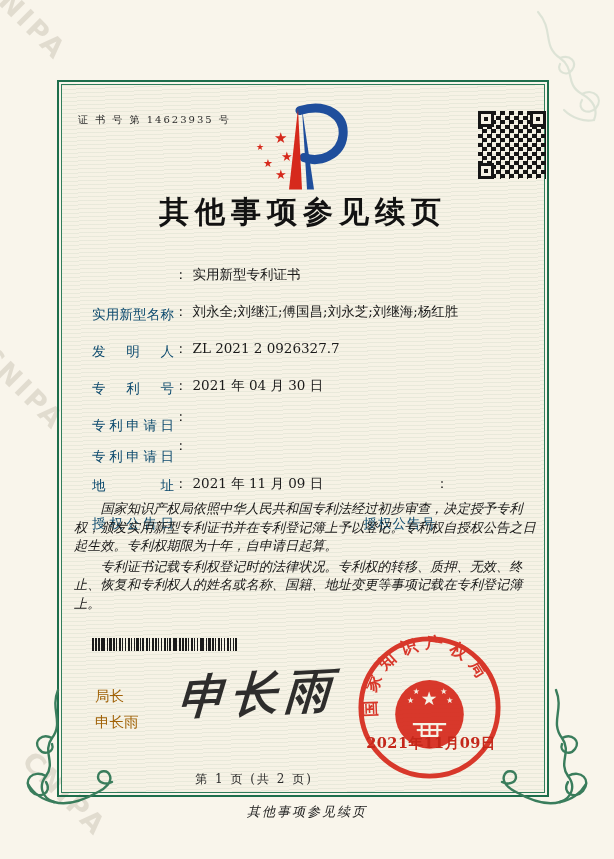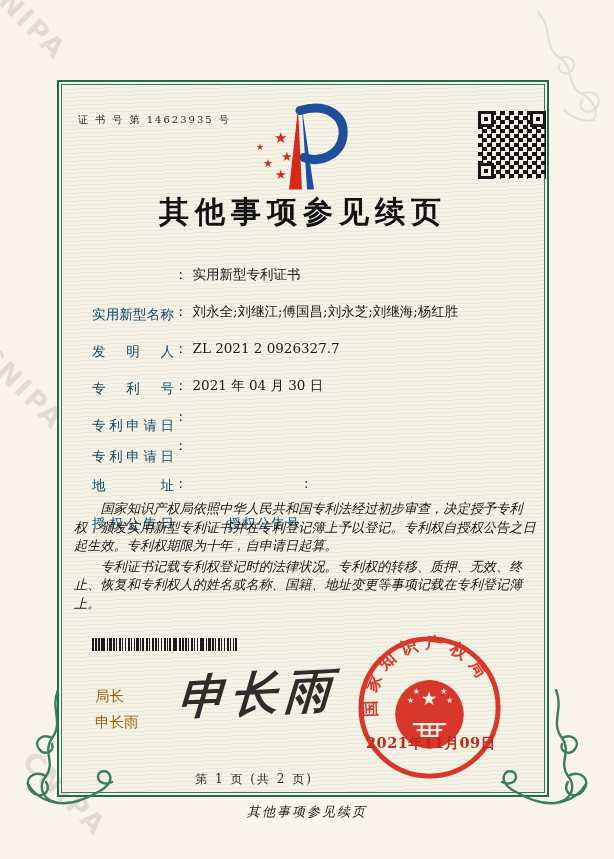--- a/index.html
+++ b/index.html
@@ -70,21 +70,21 @@
       repeating-linear-gradient(90deg,#1b1b1b 0 2px,rgba(0,0,0,0) 2px 9px);
   }
   .director{position:absolute;left:95px;top:683px;font-size:14.5px;line-height:26px;color:#a16207;}
   .signature{
     position:absolute;left:178px;top:658px;width:340px;
     font-size:47px;font-style:italic;font-weight:600;letter-spacing:6px;color:#1f1f1f;
     transform:rotate(-3deg) skewX(-6deg);opacity:.93;
   }
   .seal{position:absolute;left:356px;top:634px;width:147px;height:147px;opacity:.92;}
   .seal-date{
-    position:absolute;left:366px;top:734px;width:130px;text-align:left;
+    position:absolute;left:366px;top:734px;width:130px;text-align:center;
     font-size:14.5px;font-weight:bold;color:#c4271a;letter-spacing:0.5px;
   }
   .page-footer{
     position:absolute;left:57px;width:394px;top:771px;text-align:center;
     font-size:12px;letter-spacing:2px;color:#2a2a2a;
   }
   .continuation{
     position:absolute;left:0;width:614px;top:803px;text-align:center;
     font-size:13px;letter-spacing:2px;font-style:italic;color:#1f1f1f;
   }
@@ -164,20 +164,21 @@
       <span class="fcolon">：</span>
   </div>
   <div class="frow" style="top:437px">
     <span class="flabel">地址</span>
       <span class="fcolon">：</span>
   </div>
   <div class="frow" style="top:475px">
     <span class="pair">
       <span class="flabel">授权公告日</span>
         <span class="fcolon">：</span>
+      <span class="fvalue">2021 年 11 月 09 日</span>
     </span>
     <span class="pair pair2">
       <span class="flabel">授权公告号</span>
         <span class="fcolon">：</span>
     </span>
   </div>
 
   <div class="body-text">
     <p>国家知识产权局依照中华人民共和国专利法经过初步审查，决定授予专利权，颁发实用新型专利证书并在专利登记簿上予以登记。专利权自授权公告之日起生效。专利权期限为十年，自申请日起算。</p>
     <p>专利证书记载专利权登记时的法律状况。专利权的转移、质押、无效、终止、恢复和专利权人的姓名或名称、国籍、地址变更等事项记载在专利登记簿上。</p>

